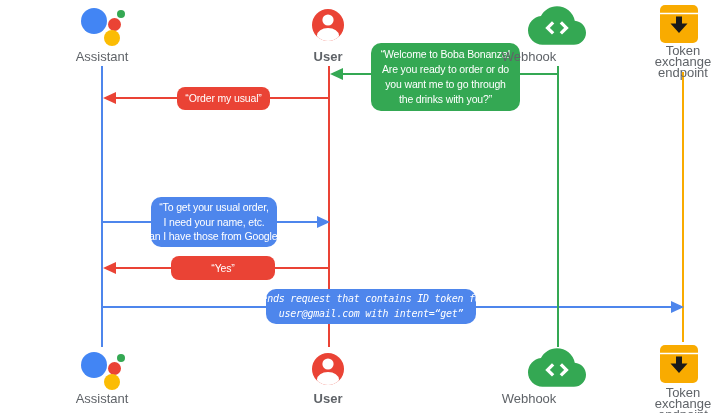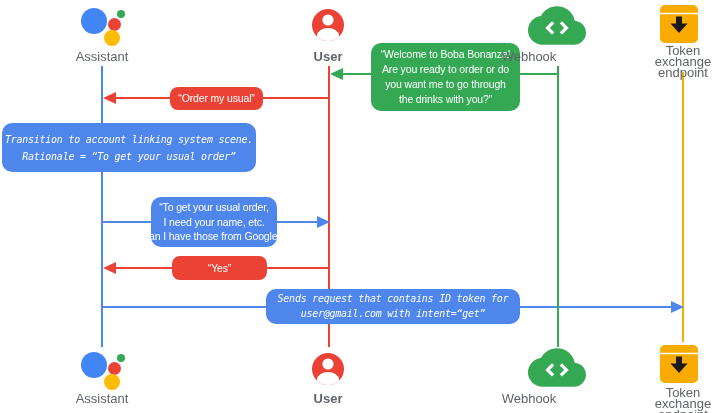--- a/index.html
+++ b/index.html
@@ -43,29 +43,29 @@
   .msg-box {
     z-index: 4;
     display: flex; align-items: center; justify-content: center;
     text-align: center; color: #fff;
     white-space: pre; border-radius: 10px;
   }
   .speech { font-family: "Liberation Sans", sans-serif; font-size: 10.5px; letter-spacing: -0.15px; line-height: 14.5px; }
   .mono   { font-family: "DejaVu Sans Mono", monospace; font-style: italic;
             font-size: 10px; letter-spacing: -0.25px; }
   .bg-green { background: var(--green, #34A853); }
-  .bg-red   { background: var(--red, #EA4335); border-radius: 8px; }
+  .bg-red   { background: var(--red, #EA4335); border-radius: 8px; margin-left: 7px; }
   .bg-blue  { background: var(--blue, #4E86EC); }
 
   .b-welcome    { left: 371px; top: 43px;  width: 149px; height: 68px; line-height: 15px; }
   .b-order      { left: 170px; top: 87px;  width: 93px;  height: 23px; }
   .b-transition { left: 2px;   top: 123px; width: 254px; height: 49px; line-height: 17px; }
   .b-ask        { left: 151px; top: 197px; width: 126px; height: 50px; }
-  .b-yes        { left: 172px; top: 256px; width: 95px;  height: 24px; }
-  .b-send       { left: 266px; top: 289px; width: 254px; height: 35px; line-height: 14.5px; border-radius: 10px; }
+  .b-yes        { left: 164px; top: 256px; width: 104px;  height: 24px; }
+  .b-send       { left: 266px; top: 289px; width: 210px; height: 35px; line-height: 14.5px; border-radius: 10px; }
 
   
   .actor-label {
     z-index: 5; color: var(--label-gray, #5F6368);
     font-size: 13px; font-weight: 500; line-height: 11px;
     text-align: center; white-space: normal;
   }
   .lab-assistant { left: 62px;  width: 80px; }
   .lab-user      { left: 288px; width: 80px; font-weight: bold; }
   .lab-webhook   { left: 489px; width: 80px; }
@@ -119,22 +119,20 @@
   <div class="arr arr-left  a-order"></div>
   <div class="arr arr-right a-ask"></div>
   <div class="arr arr-left  a-yes"></div>
   <div class="arr arr-right a-send"></div>
 
   <div class="msg-box speech bg-green b-welcome">“Welcome to Boba Bonanza!
 Are you ready to order or do
 you want me to go through
 the drinks with you?”</div>
   <div class="msg-box speech bg-red b-order">“Order my usual”</div>
-  <div class="msg-box mono bg-blue b-transition">Transition to account linking system scene.
-Rationale = “To get your usual order”</div>
   <div class="msg-box speech bg-blue b-ask">“To get your usual order,
 I need your name, etc.
 Can I have those from Google?”</div>
   <div class="msg-box speech bg-red b-yes">“Yes”</div>
   <div class="msg-box mono bg-blue b-send">Sends request that contains ID token for
 user@gmail.com with intent=“get”</div>
 
   <div class="icon asst-logo asst-top">
     <i class="asst-blue"></i>
     <i class="asst-red"></i>

